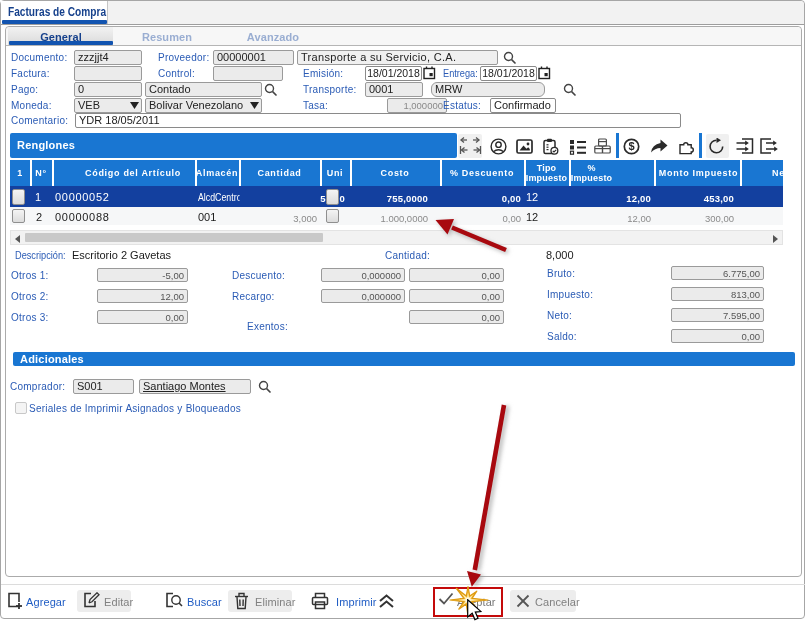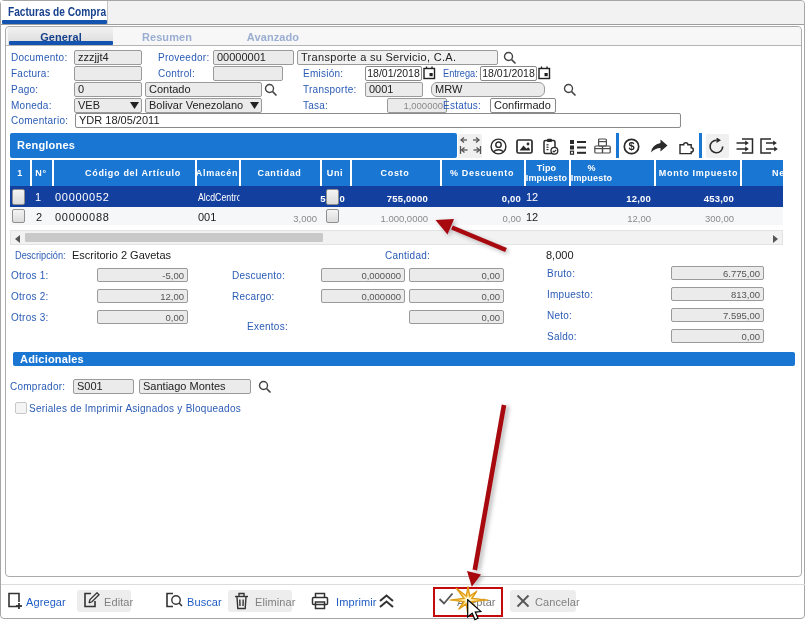--- a/index.html
+++ b/index.html
@@ -273,21 +273,21 @@
 <div class="lbl" style="left:547px;top:310px;">Neto:</div>
 <div class="inp rt sm" style="left:647px;top:308px;width:93px;height:14px;line-height:13px;color:#555;">7.595,00</div>
 <div class="lbl" style="left:547px;top:331px;">Saldo:</div>
 <div class="inp rt sm" style="left:647px;top:329px;width:93px;height:14px;line-height:13px;color:#555;">0,00</div>
 
 <div class="bluebar" style="left:13px;top:352px;width:782px;height:14px;">
     <span style="position:absolute;left:7px;top:1px;">Adicionales</span>
   </div>
 <div class="lbl" style="left:10px;top:381px;">Comprador:</div>
 <div class="inp" style="left:73px;top:379px;width:61px;">S001</div>
-<div class="inp" style="left:139px;top:379px;width:112px;">Santiago Montes</div>
+<div class="inp" style="left:139px;top:379px;width:112px;text-decoration:underline;">Santiago Montes</div>
 <svg class="abs" style="left:258px;top:380px;" width="14" height="14" viewBox="0 0 14 14">
     <circle cx="5.5" cy="5.5" r="4" fill="none" stroke="#444" stroke-width="1.4"></circle>
     <line x1="8.6" y1="8.6" x2="12.5" y2="12.5" stroke="#444" stroke-width="1.6"></line>
   </svg>
 <div class="abs" style="left:15px;top:402px;width:10px;height:10px;background:#f4f4f4;border:1px solid #c8c8c8;border-radius:2px;"></div>
 <div class="lbl" style="left:29px;top:403px;">Seriales de Imprimir Asignados y Bloqueados</div>
 
 <div class="abs" style="left:1px;top:584px;width:804px;height:1px;background:#dcdcdc;"></div>
 <svg class="abs" style="left:7px;top:592px;" width="17" height="18" viewBox="0 0 17 18" fill="none" stroke="#333" stroke-width="1.6">
 <path d="M12,14.5 L2,14.5 L2,1.5 L12,1.5 L12,10"></path>

